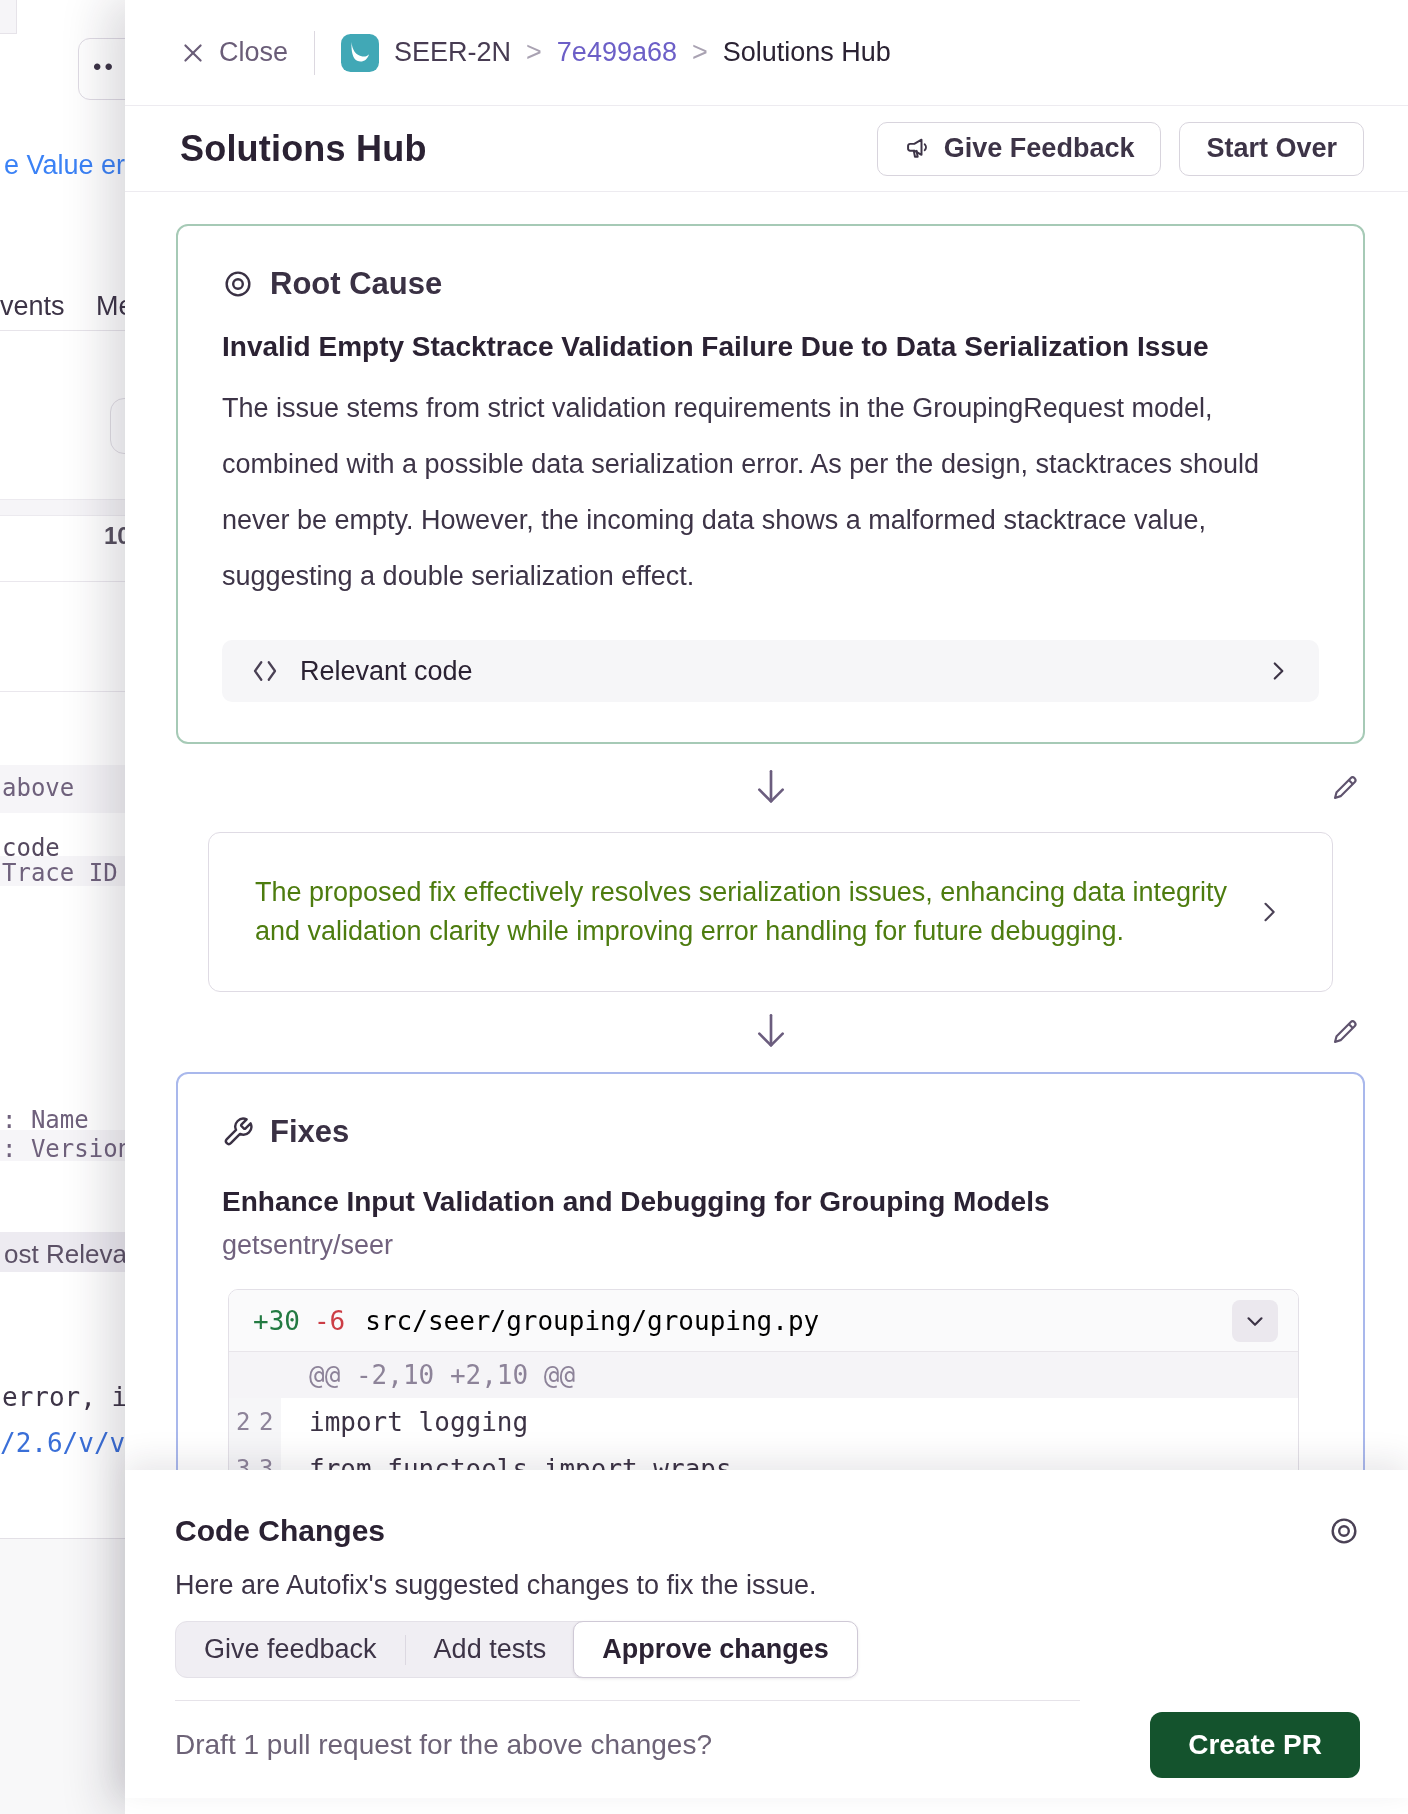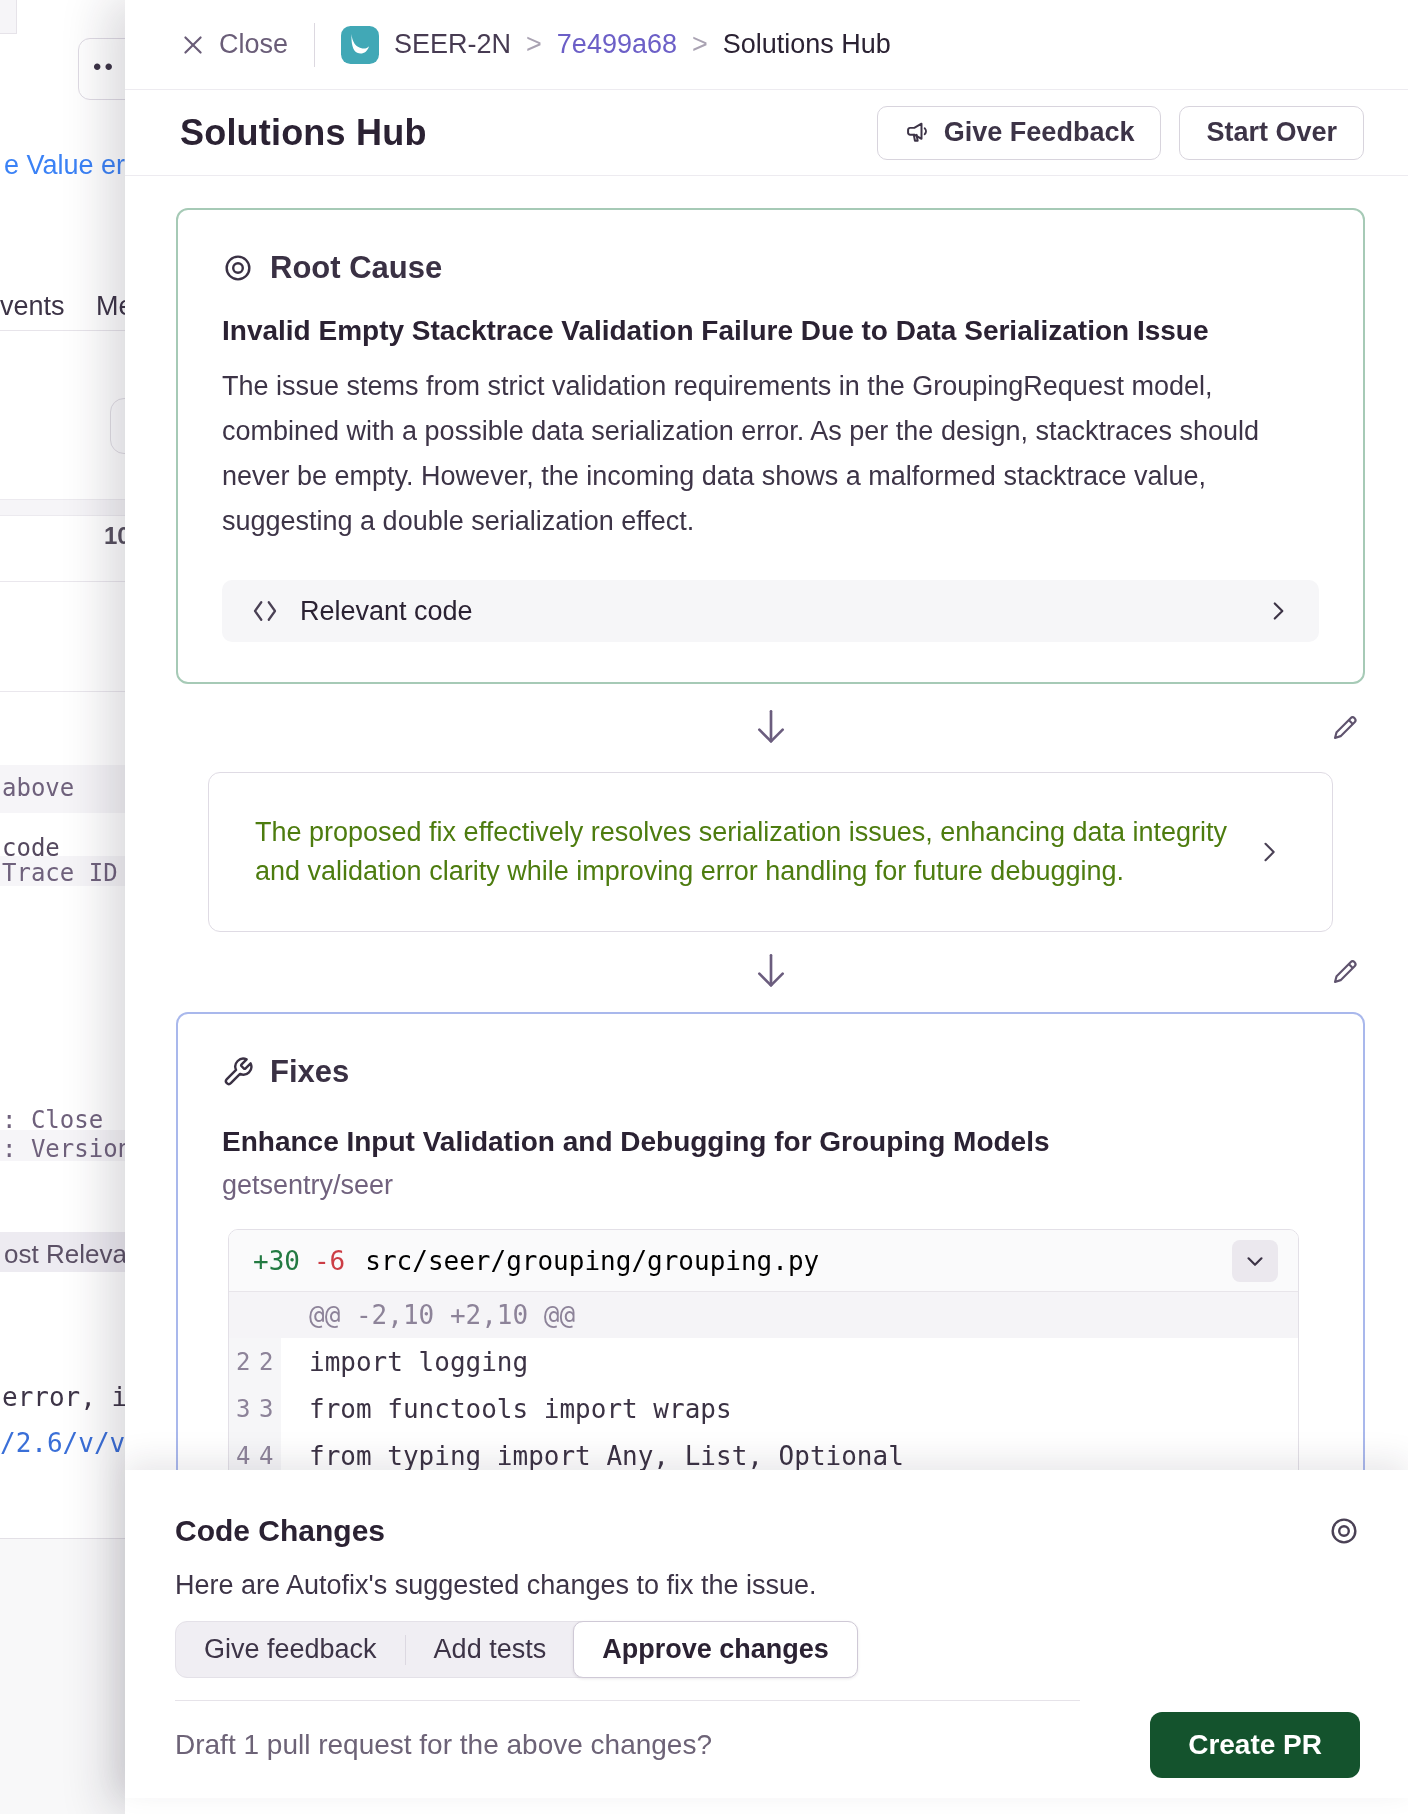--- a/index.html
+++ b/index.html
@@ -34,21 +34,21 @@
   .bg-pill { position:absolute; left:0; top:1232px; width:125px; height:40px; background:#edebf1; }
   .bg-pill span { position:absolute; left:4px; top:7px; font-size:26px; color:#5c5166; white-space:nowrap; }
   .bg-errorin { position:absolute; left:2px; top:1382px; font-size:26px; color:#3d3447; white-space:nowrap; }
   .bg-link { position:absolute; left:0; top:1428px; font-size:26px; color:#3a6fd8; white-space:nowrap; }
   .bg-div3 { position:absolute; left:0; top:1538px; width:125px; height:1px; background:#e3e0e6; }
   .bg-foot { position:absolute; left:0; top:1539px; width:125px; height:275px; background:#f8f8f9; }
 
   
   .drawer { position:absolute; left:125px; top:0; right:0; bottom:0; background:#fff; box-shadow:-18px 0 44px rgba(33,24,44,.16); z-index:10; display:flex; flex-direction:column; }
 
-  .topbar { height:90px; flex:0 0 auto; display:flex; align-items:center; padding-left:55px; border-bottom:1px solid #edebf0; }
+  .topbar { height:106px; flex:0 0 auto; display:flex; align-items:center; padding-left:55px; border-bottom:1px solid #edebf0; }
   .close-btn { display:flex; align-items:center; gap:13px; color:#6a5d78; font-size:27px; cursor:pointer; }
   .tb-sep { width:1px; height:44px; background:#dcd8e0; margin:0 26px; }
   .seer-icon { width:38px; height:38px; flex:0 0 auto; }
   .crumbs { display:flex; align-items:center; gap:15px; font-size:27px; }
   .crumb-proj { color:#473b52; margin-left:15px; }
   .crumb-issue { color:#6c5fc7; }
   .crumb-page { color:#2b2233; }
   .crumb-gt { color:#a9a2b2; }
 
   .hdr { height:86px; flex:0 0 auto; display:flex; align-items:center; padding:0 44px 0 55px; border-bottom:1px solid #edebf0; }
@@ -63,21 +63,21 @@
   .arrow-row.clip .inner-shift { margin-top:-58px; }
   .arrow-row.short { height:80px; }
   .down-arrow { color:#6b5d7e; }
   .pencil { position:absolute; right:4px; top:50%; transform:translateY(-50%); color:#5f536e; }
 
   .card { border-radius:12px; background:#fff; }
   .card.rootcause { border:2px solid #a6cab6; margin-top:10px; padding:40px 44px; }
   .card-head { display:flex; align-items:center; gap:16px; color:#3a3144; }
   .card-head .h-label { font-size:31px; font-weight:700; }
   .rc-title { margin-top:28px; font-size:28px; font-weight:700; color:#2b2233; line-height:34px; max-width:1050px; }
-  .rc-body { margin-top:16px; font-size:27px; line-height:45px; color:#3d3447; max-width:1060px; }
+  .rc-body { margin-top:16px; font-size:27px; line-height:56px; color:#3d3447; max-width:1060px; }
   .rel-code { margin-top:36px; height:62px; background:#f6f6f8; border-radius:10px; display:flex; align-items:center; padding:0 28px; gap:20px; cursor:pointer; }
   .rel-code .rc-label { font-size:27px; color:#2b2233; flex:1; }
 
   .card.solution { border:1px solid #dfdbe4; margin:0 32px; padding:40px 46px; display:flex; align-items:center; gap:20px; }
   .sol-text { flex:1; font-size:27px; line-height:39px; color:#4d7c0f; max-width:980px; }
 
   .card.fixes { border:2px solid #a9b8ec; padding:40px 44px 60px; }
   .fx-title { margin-top:36px; font-size:28px; font-weight:700; color:#2b2233; }
   .fx-repo { margin-top:12px; font-size:27px; color:#71627e; }
   .diff { margin:28px 20px 0 6px; border:1px solid #e3e0e7; border-radius:10px; overflow:hidden; }
@@ -122,21 +122,21 @@
   <div class="bg-searchsliver"></div>
   <div class="bg-band1"></div>
   <div class="bg-ten">10</div>
   <div class="bg-div1"></div>
   <div class="bg-div2"></div>
   <div class="bg-band2"></div>
   <div class="bg-tion mono">above</div>
   <div class="bg-code mono">code</div>
   <div class="bg-band3"></div>
   <div class="bg-traceid mono">Trace ID</div>
-  <div class="bg-name mono">: Close</div>
+  <div class="bg-name mono">: Name</div>
   <div class="bg-band4"></div>
   <div class="bg-version mono">: Version</div>
   <div class="bg-pill">
       <span>ost Relevan</span>
     </div>
   <div class="bg-errorin mono">error, in</div>
   <div class="bg-link mono">/2.6/v/va</div>
   <div class="bg-div3"></div>
   <div class="bg-foot"></div>
 </div>

